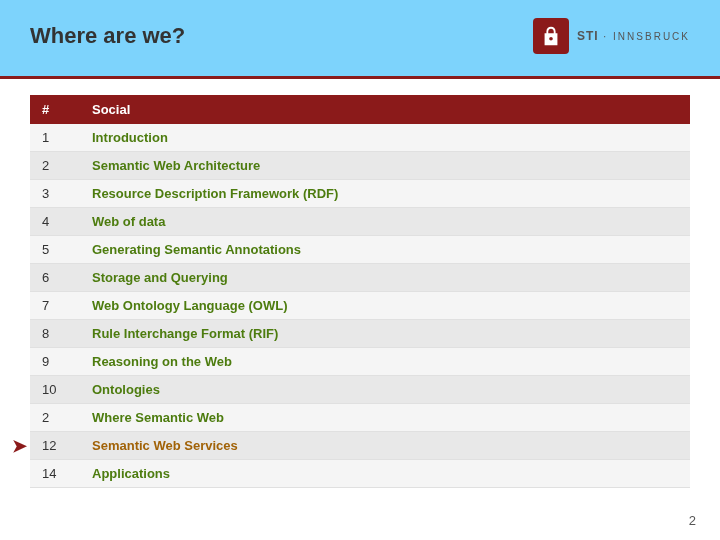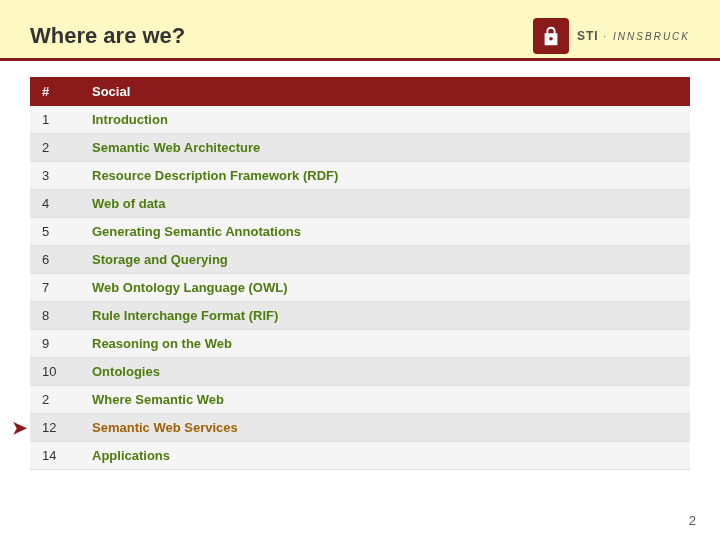--- a/index.html
+++ b/index.html
@@ -18,22 +18,22 @@
     }
 
     .slide {
       width: 720px;
       height: 540px;
       background: #ffffff;
       position: relative;
     }
 
     .header {
-      background: #fef9c3;
-      padding: 18px 30px 4px 30px;
+      background: #7dd3fc;
+      padding: 18px 30px 22px 30px;
       display: flex;
       align-items: center;
       justify-content: space-between;
       border-bottom: 3px solid #8b1a1a;
     }
 
     .header-title {
       font-size: 22px;
       font-weight: bold;
       color: #333333;
@@ -146,21 +146,21 @@
 
   <div class="header">
     <h1 class="header-title">Where are we?</h1>
     <div class="logo-area">
       <div class="logo-icon">
         <svg viewBox="0 0 24 24" fill="white">
           <path d="M12 2C9 2 7 4 7 7v2H5v13h14V9h-2V7c0-3-2-5-5-5zm0 2c1.7 0 3 1.3 3 3v2H9V7c0-1.7 1.3-3 3-3zm0 9a2 2 0 1 1 0 4 2 2 0 0 1 0-4z"></path>
         </svg>
       </div>
       <div class="logo-text-group">
-        <span class="logo-text">STI <span style="font-weight:normal;font-size:10px;letter-spacing:2px;font-style:italic;">· INNSBRUCK</span></span>
+        <span class="logo-text">STI <span style="font-weight:normal;font-size:10px;letter-spacing:2px;">· INNSBRUCK</span></span>
       </div>
     </div>
   </div>
 
   <div class="content">
     <div class="table-wrapper">
       <table class="table">
         <thead>
           <tr>
             <th class="number">#</th>

